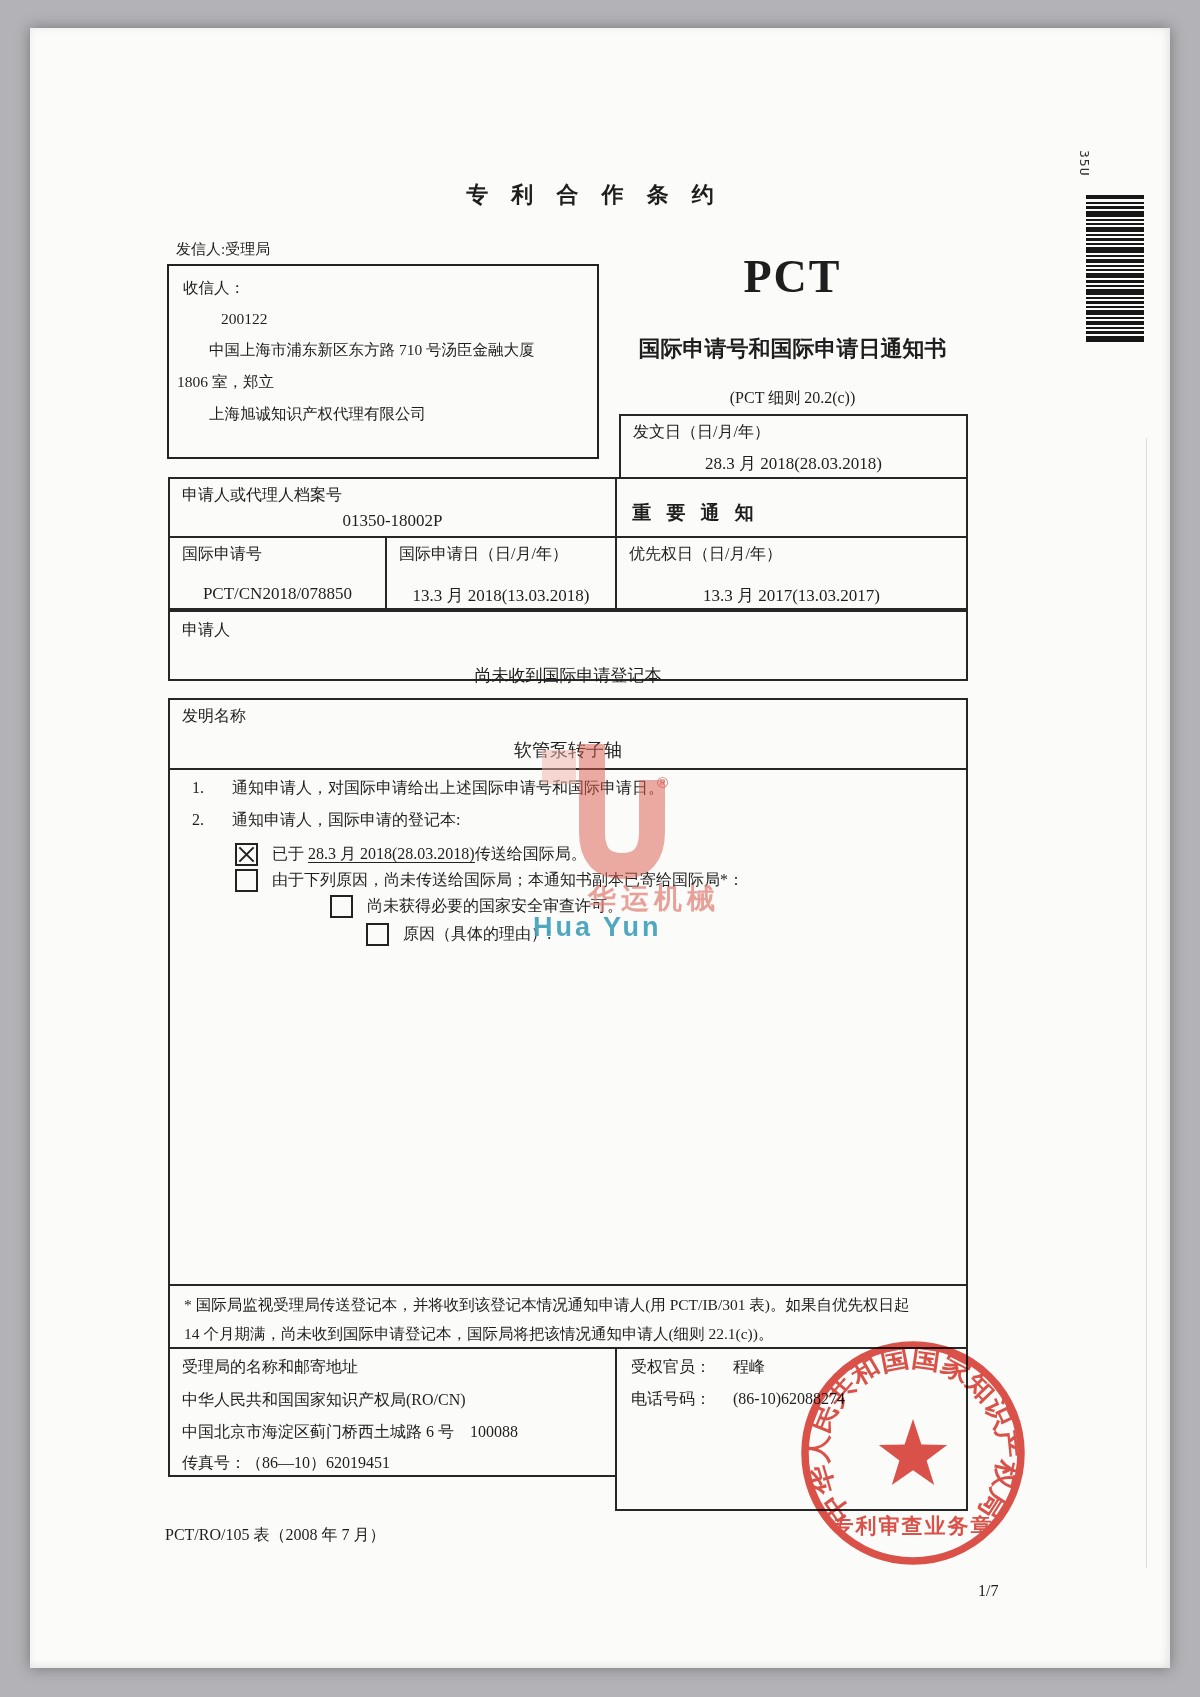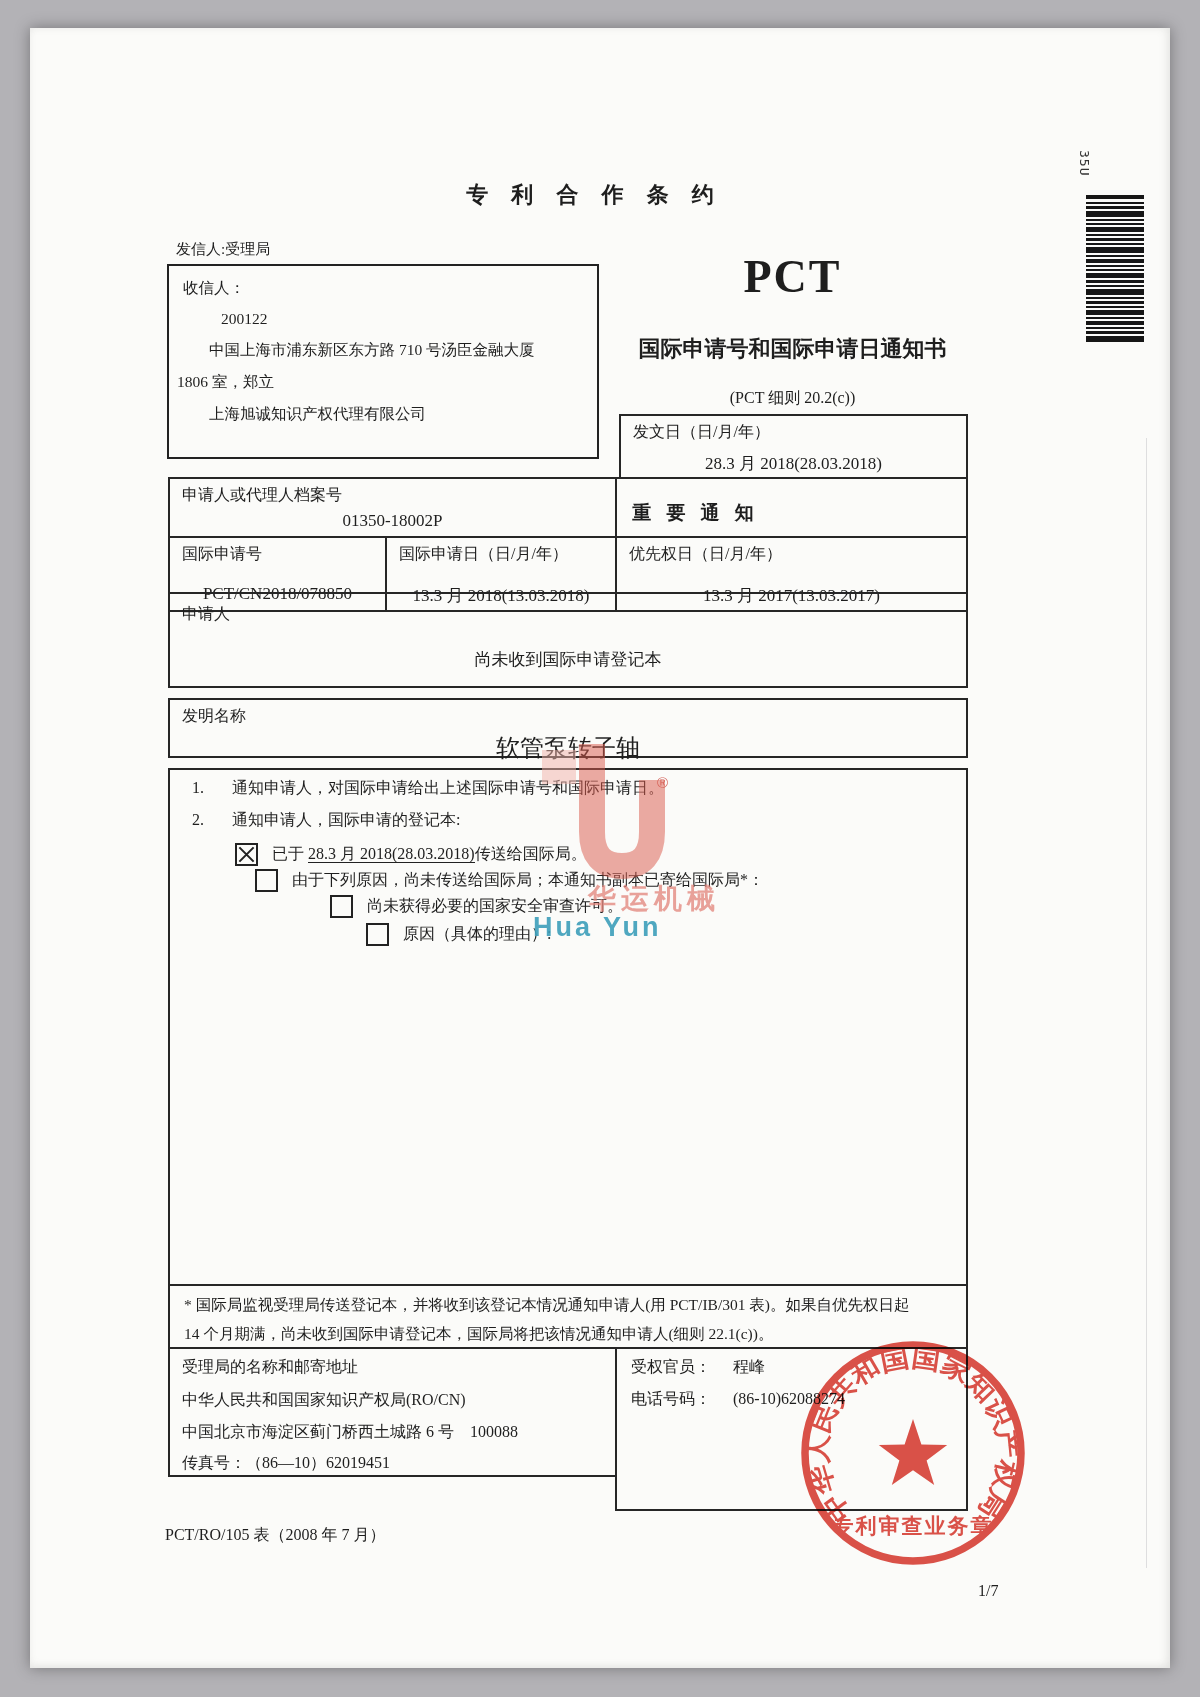--- a/index.html
+++ b/index.html
@@ -118,49 +118,49 @@
     </div>
     <div class="cell" style="left:355px;top:508px;width:232px;height:76px;">
       <div class="cell-label">国际申请日（日/月/年）</div>
       <div class="cell-value" style="top:46px;">13.3 月 2018(13.03.2018)</div>
     </div>
     <div class="cell" style="left:585px;top:508px;width:353px;height:76px;">
       <div class="cell-label">优先权日（日/月/年）</div>
       <div class="cell-value" style="top:46px;">13.3 月 2017(13.03.2017)</div>
     </div>
 
-    <div class="cell" style="left:138px;top:564px;width:800px;height:96px;">
+    <div class="cell" style="left:138px;top:580px;width:800px;height:73px;">
       <div class="cell-label" style="top:10px;">申请人</div>
       <div class="cell-value" style="top:54px;">尚未收到国际申请登记本</div>
     </div>
 
-    <div class="cell" style="left:138px;top:670px;width:800px;height:60px;">
+    <div class="cell" style="left:138px;top:670px;width:800px;height:72px;">
       <div class="cell-label">发明名称</div>
-      <div class="cell-value" style="top:32px;font-size:24px;">软管泵转子轴</div>
+      <div class="cell-value" style="top:38px;font-size:18px;">软管泵转子轴</div>
     </div>
 
     <div class="cell" style="left:138px;top:740px;width:800px;height:518px;">
       <div class="item" style="left:22px;top:8px;">
         <span class="num">1.</span><span>通知申请人，对国际申请给出上述国际申请号和国际申请日。</span>
       </div>
       <div class="wm-reg">®</div>
       <div class="item" style="left:22px;top:40px;">
         <span class="num">2.</span><span>通知申请人，国际申请的登记本:</span>
       </div>
 
       <div class="cb-row" style="left:65px;top:72px;">
         <div class="checkbox checked">
           <svg class="mark" viewBox="0 0 20 20">
               <path d="M2.5 2.5 L17.5 17.5 M17.5 2.5 L2.5 17.5" stroke="#222" stroke-width="2.2" fill="none"></path>
             </svg>
         </div>
         <div><span>已于 </span><span class="uline">28.3 月 2018(28.03.2018)</span><span>传送给国际局。</span></div>
       </div>
 
-      <div class="cb-row" style="left:65px;top:98px;margin-left:20px;">
+      <div class="cb-row" style="left:65px;top:98px;">
         <div class="checkbox">
           
         </div>
         <div>由于下列原因，尚未传送给国际局；本通知书副本已寄给国际局*：</div>
       </div>
 
       <div class="cb-row" style="left:160px;top:124px;">
         <div class="checkbox">
           
         </div>

